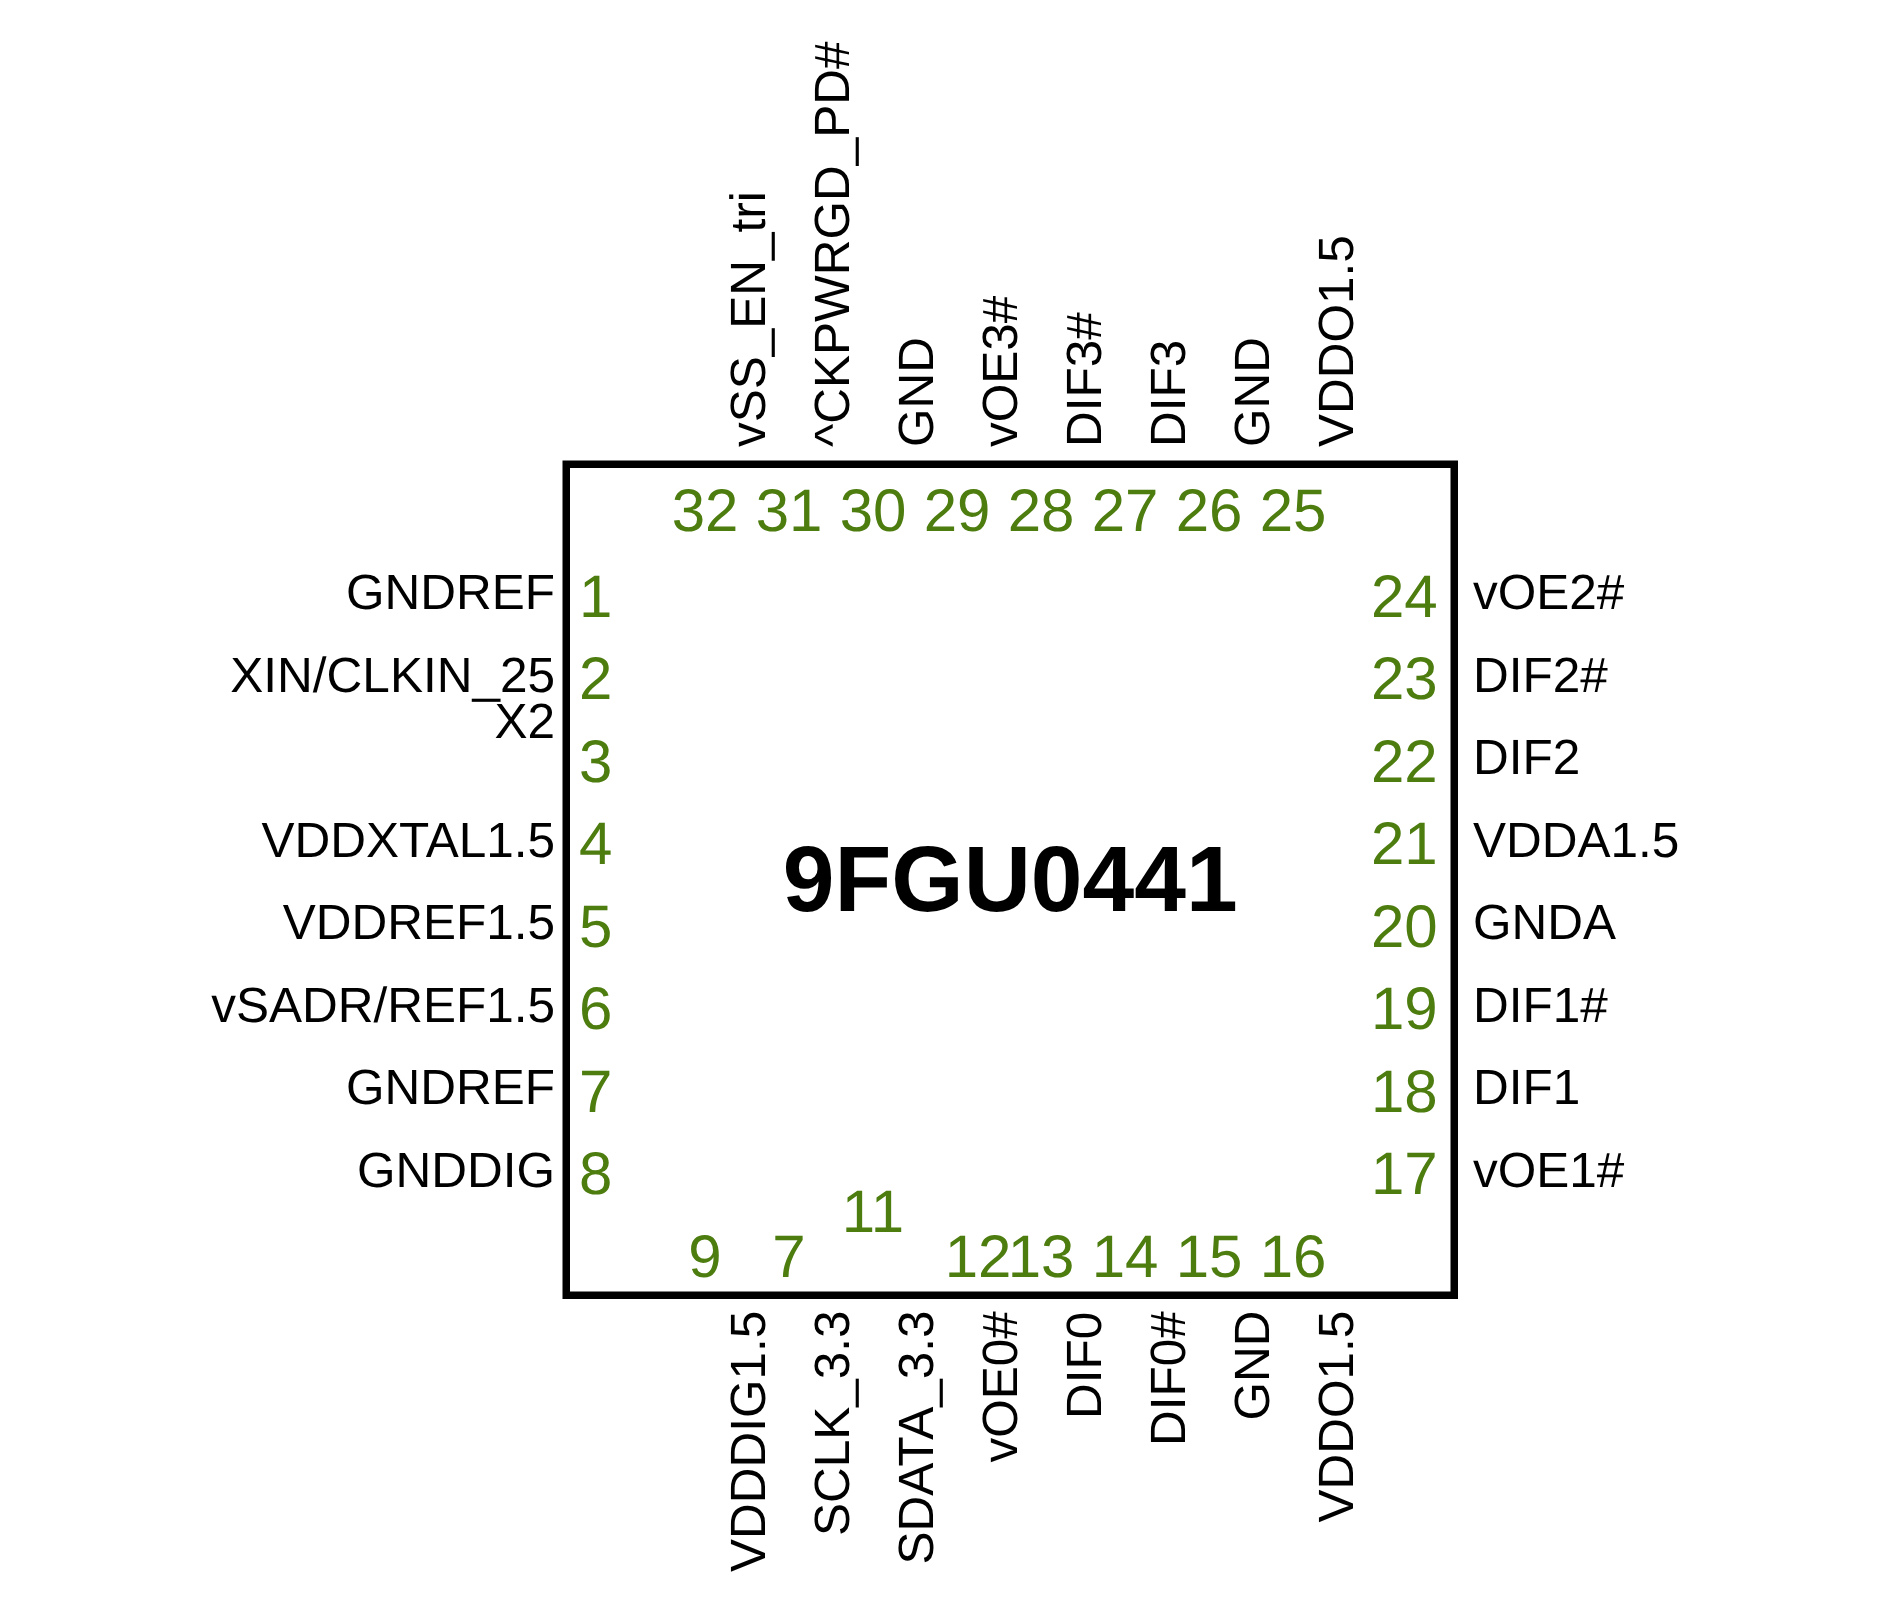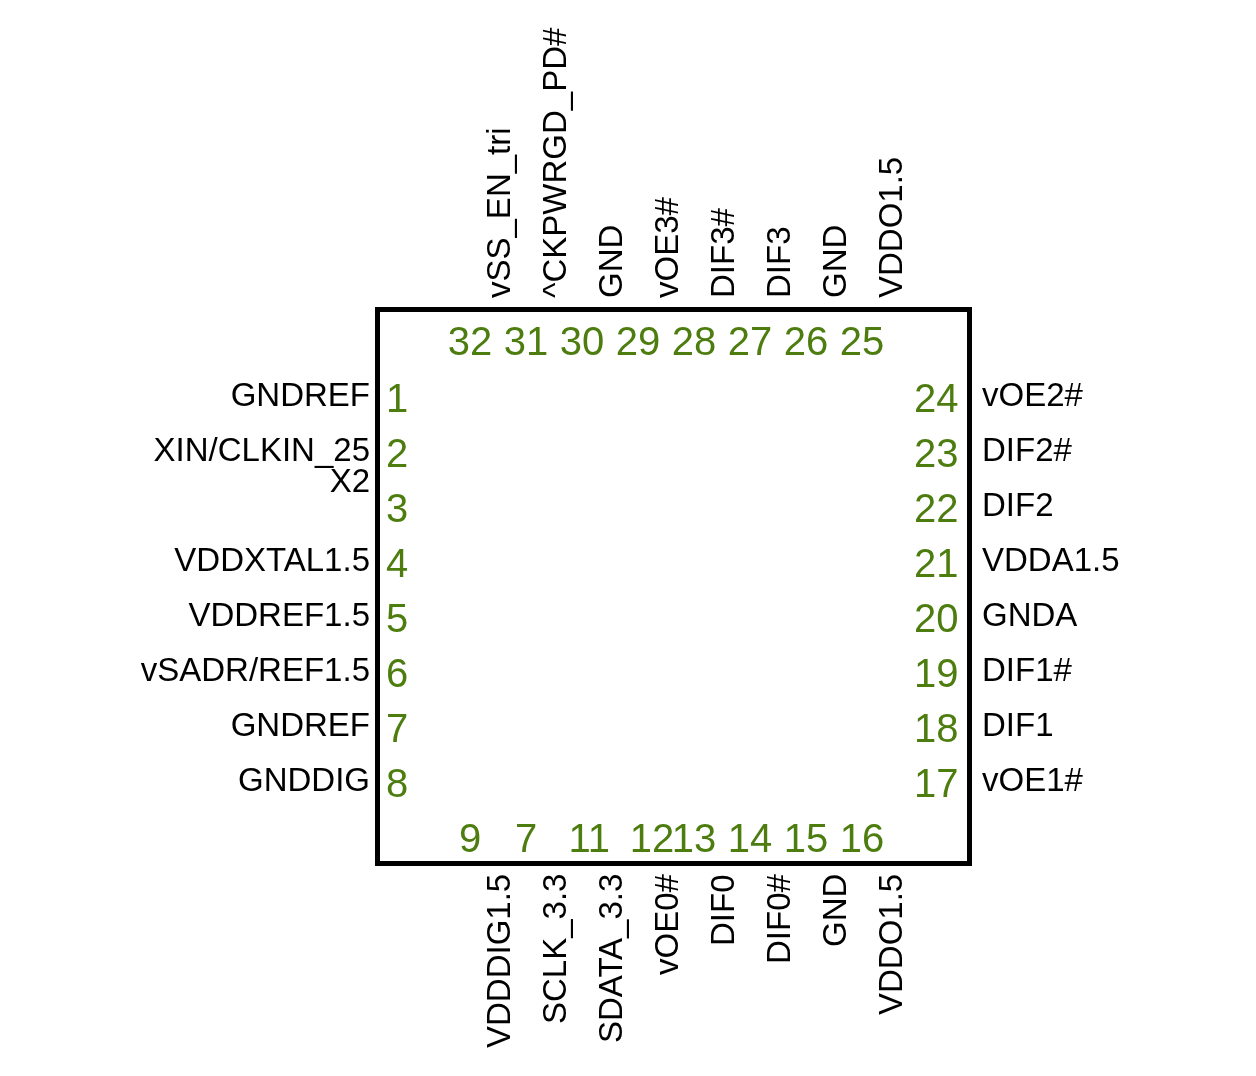--- a/index.html
+++ b/index.html
@@ -93,20 +93,21 @@
     white-space: nowrap;
     transform-origin: 0 0;
   }
 </style>
 </head>
 <body>
 
 <div id="stage">
 
   <div id="chip-body"></div>
+  <div id="part-number">9FGU0441</div>
 
   <div id="pin-layer">
       <div class="pin-num left" style="left: 386px; top: 377.5px;">1</div>
       <div class="pin-label left" style="top: 377.5px;">GNDREF</div>
       <div class="pin-num left" style="left: 386px; top: 432.5px;">2</div>
       <div class="pin-label left" style="top: 432.5px;">XIN/CLKIN_25</div>
       <div class="pin-num left" style="left: 386px; top: 487.5px;">3</div>
       <div class="pin-label left" style="top: 464px; text-align: right;">X2</div>
       <div class="pin-num left" style="left: 386px; top: 542.5px;">4</div>
       <div class="pin-label left" style="top: 542.5px;">VDDXTAL1.5</div>
@@ -147,21 +148,21 @@
       <div class="pin-num top" style="left: 722px; top: 321px;">27</div>
       <div class="vlabel" style="left: 761.88px; top: 298px; transform: rotate(-90deg);">DIF3</div>
       <div class="pin-num top" style="left: 778px; top: 321px;">26</div>
       <div class="vlabel" style="left: 817.88px; top: 298px; transform: rotate(-90deg);">GND</div>
       <div class="pin-num top" style="left: 834px; top: 321px;">25</div>
       <div class="vlabel" style="left: 873.88px; top: 298px; transform: rotate(-90deg);">VDDO1.5</div>
       <div class="pin-num bottom" style="left: 442px; top: 818px;">9</div>
       <div class="vlabel" style="left: 481.88px; top: 874px; transform: translateY(174px) rotate(-90deg); transform-origin: 0px 0px;">VDDDIG1.5</div>
       <div class="pin-num bottom" style="left: 498px; top: 818px;">7</div>
       <div class="vlabel" style="left: 537.88px; top: 874px; transform: translateY(150px) rotate(-90deg); transform-origin: 0px 0px;">SCLK_3.3</div>
-      <div class="pin-num bottom" style="left: 554px; top: 818px; text-align: right;">11</div>
+      <div class="pin-num bottom" style="left: 554px; top: 788px;">11</div>
       <div class="vlabel" style="left: 593.88px; top: 874px; transform: translateY(169px) rotate(-90deg); transform-origin: 0px 0px;">SDATA_3.3</div>
       <div class="pin-num bottom" style="left: 624px; top: 818px;">12</div>
       <div class="vlabel" style="left: 649.88px; top: 874px; transform: translateY(101px) rotate(-90deg); transform-origin: 0px 0px;">vOE0#</div>
       <div class="pin-num bottom" style="left: 666px; top: 818px;">13</div>
       <div class="vlabel" style="left: 705.88px; top: 874px; transform: translateY(72px) rotate(-90deg); transform-origin: 0px 0px;">DIF0</div>
       <div class="pin-num bottom" style="left: 722px; top: 818px;">14</div>
       <div class="vlabel" style="left: 761.88px; top: 874px; transform: translateY(90px) rotate(-90deg); transform-origin: 0px 0px;">DIF0#</div>
       <div class="pin-num bottom" style="left: 778px; top: 818px;">15</div>
       <div class="vlabel" style="left: 817.88px; top: 874px; transform: translateY(73px) rotate(-90deg); transform-origin: 0px 0px;">GND</div>
       <div class="pin-num bottom" style="left: 834px; top: 818px;">16</div>

